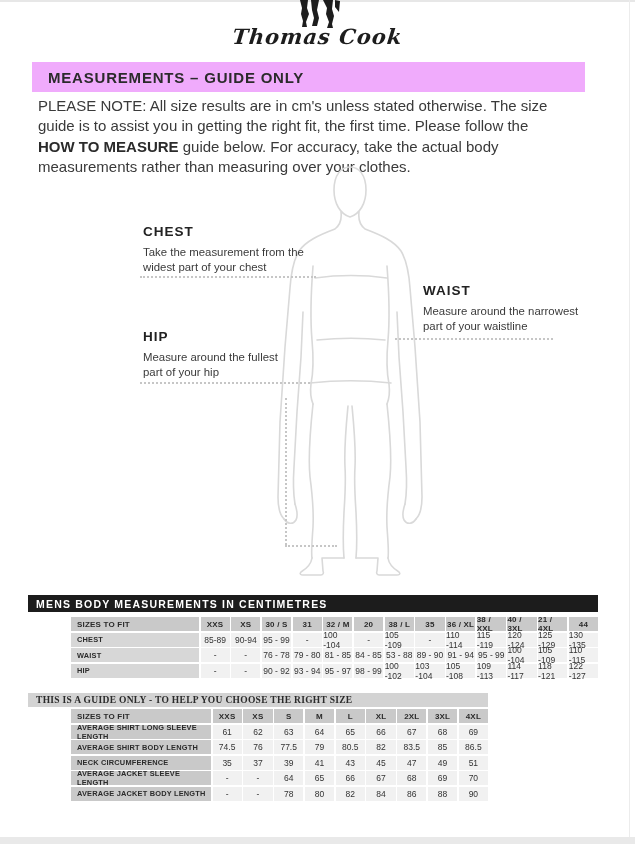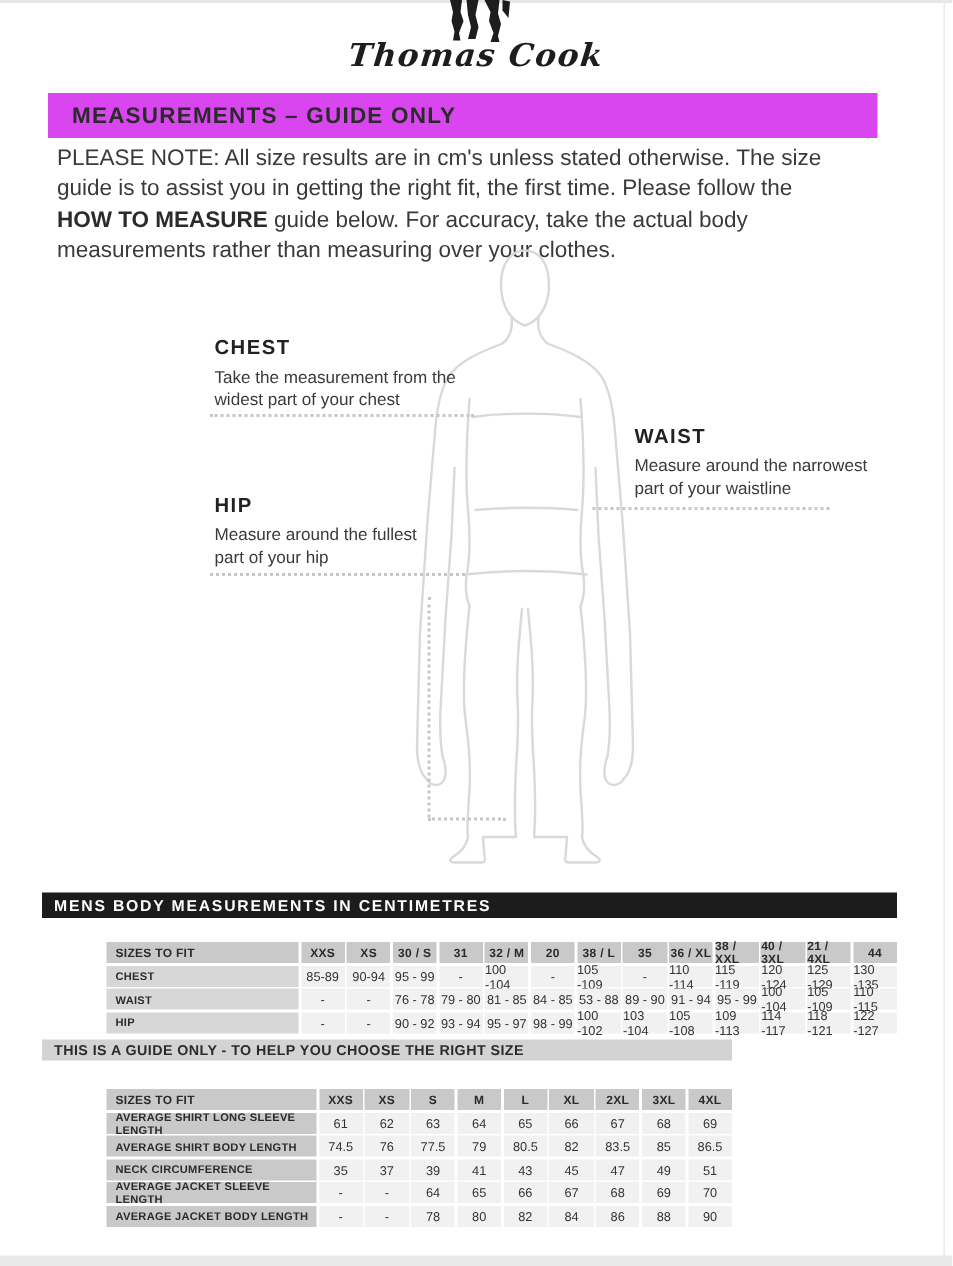--- a/index.html
+++ b/index.html
@@ -9,21 +9,21 @@
 
   .topline { position:absolute; left:0; top:0; width:635px; height:2px; background:#e7e7e7; }
   .rightline { position:absolute; left:629px; top:0; width:1px; height:844px; background:#ececec; }
   .bottomstrip { position:absolute; left:0; top:837px; width:635px; height:7px; background:#e9e9e9; }
 
   .logo { position:absolute; left:0; top:0; width:635px; text-align:center; }
   .logo svg { display:block; margin:0 auto; }
   .logo-script { font-family:"DejaVu Serif", serif; font-style:italic; font-weight:bold; font-size:21px;
     color:#1d1d1d; margin-top:-4px; letter-spacing:1px; transform:skewX(-6deg); }
 
-  .titlebar { position:absolute; left:32px; top:62px; width:553px; height:30px; background:#d946ef;
+  .titlebar { position:absolute; left:32px; top:62px; width:553px; height:30px; background:#f0abfc;
     font-weight:bold; font-size:15px; letter-spacing:0.8px; color:#2b2b2b;
     display:flex; align-items:center; padding-left:16px; }
 
   .note { position:absolute; left:38px; top:96px; width:523px; font-size:15px; line-height:1.36; color:#3a3a3a; }
   .note b { color:#2b2b2b; }
 
   .howto { position:absolute; left:38px; top:170px; font-size:15.5px; font-weight:bold; letter-spacing:0.4px; color:#222; }
 
   .figure { position:absolute; left:265px; top:162px; }
 
@@ -38,23 +38,23 @@
   .dotted-h { position:absolute; border-top:2px dotted #c6c6c6; height:0; }
   .dotted-v { position:absolute; border-left:2px dotted #c6c6c6; width:0; }
   .chest-line { left:140px; top:276px; width:176px; }
   .waist-line { left:395px; top:338px; width:158px; }
   .hip-line   { left:140px; top:382px; width:170px; }
   .crotch-line-v { left:285px; top:398px; height:147px; }
   .crotch-line-h { left:285px; top:545px; width:52px; }
 
   .tbl { position:absolute; }
   .tbl-title { background:#1c1c1c; color:#fff; font-weight:bold; font-size:10.5px; letter-spacing:1.2px;
-    height:17px; display:flex; align-items:center; padding-left:8px; margin-bottom:16px; }
+    height:17px; display:flex; align-items:center; padding-left:8px; margin-bottom:5px; }
   .tbl-subtitle { background:#d3d3d3; color:#2b2b2b; font-weight:bold; font-size:9.5px; letter-spacing:0.3px;
-    height:14px; display:flex; align-items:center; padding-left:8px; margin-bottom:19px; }
+    height:14px; display:flex; align-items:center; padding-left:8px; margin-bottom:2px;font-family:Liberation Serif, serif; }
   .grid { display:grid; column-gap:1.5px; row-gap:1.5px; background:#fff;padding-left:43px; }
   .grid1 { grid-template-columns:128px repeat(13, 1fr); width:570px; }
   .grid2 { grid-template-columns:140px repeat(9, 1fr); width:460px; }
   .grid > div { height:14px; display:flex; align-items:center; justify-content:center; }
   .hcell { background:#c9c9c9; font-weight:bold; font-size:8px; letter-spacing:0.2px; }
   .hcell:first-child, .grid .lcell { justify-content:flex-start; padding-left:6px; }
   .lcell { background:#d7d7d7; font-weight:bold; font-size:7.4px; letter-spacing:0.2px; }
   .grid2 .lcell { background:#c9c9c9; }
   .dcell { background:#f1f1f1; font-size:8.5px; color:#333; }
   .t1 { left:28px; top:595px; width:570px; }

